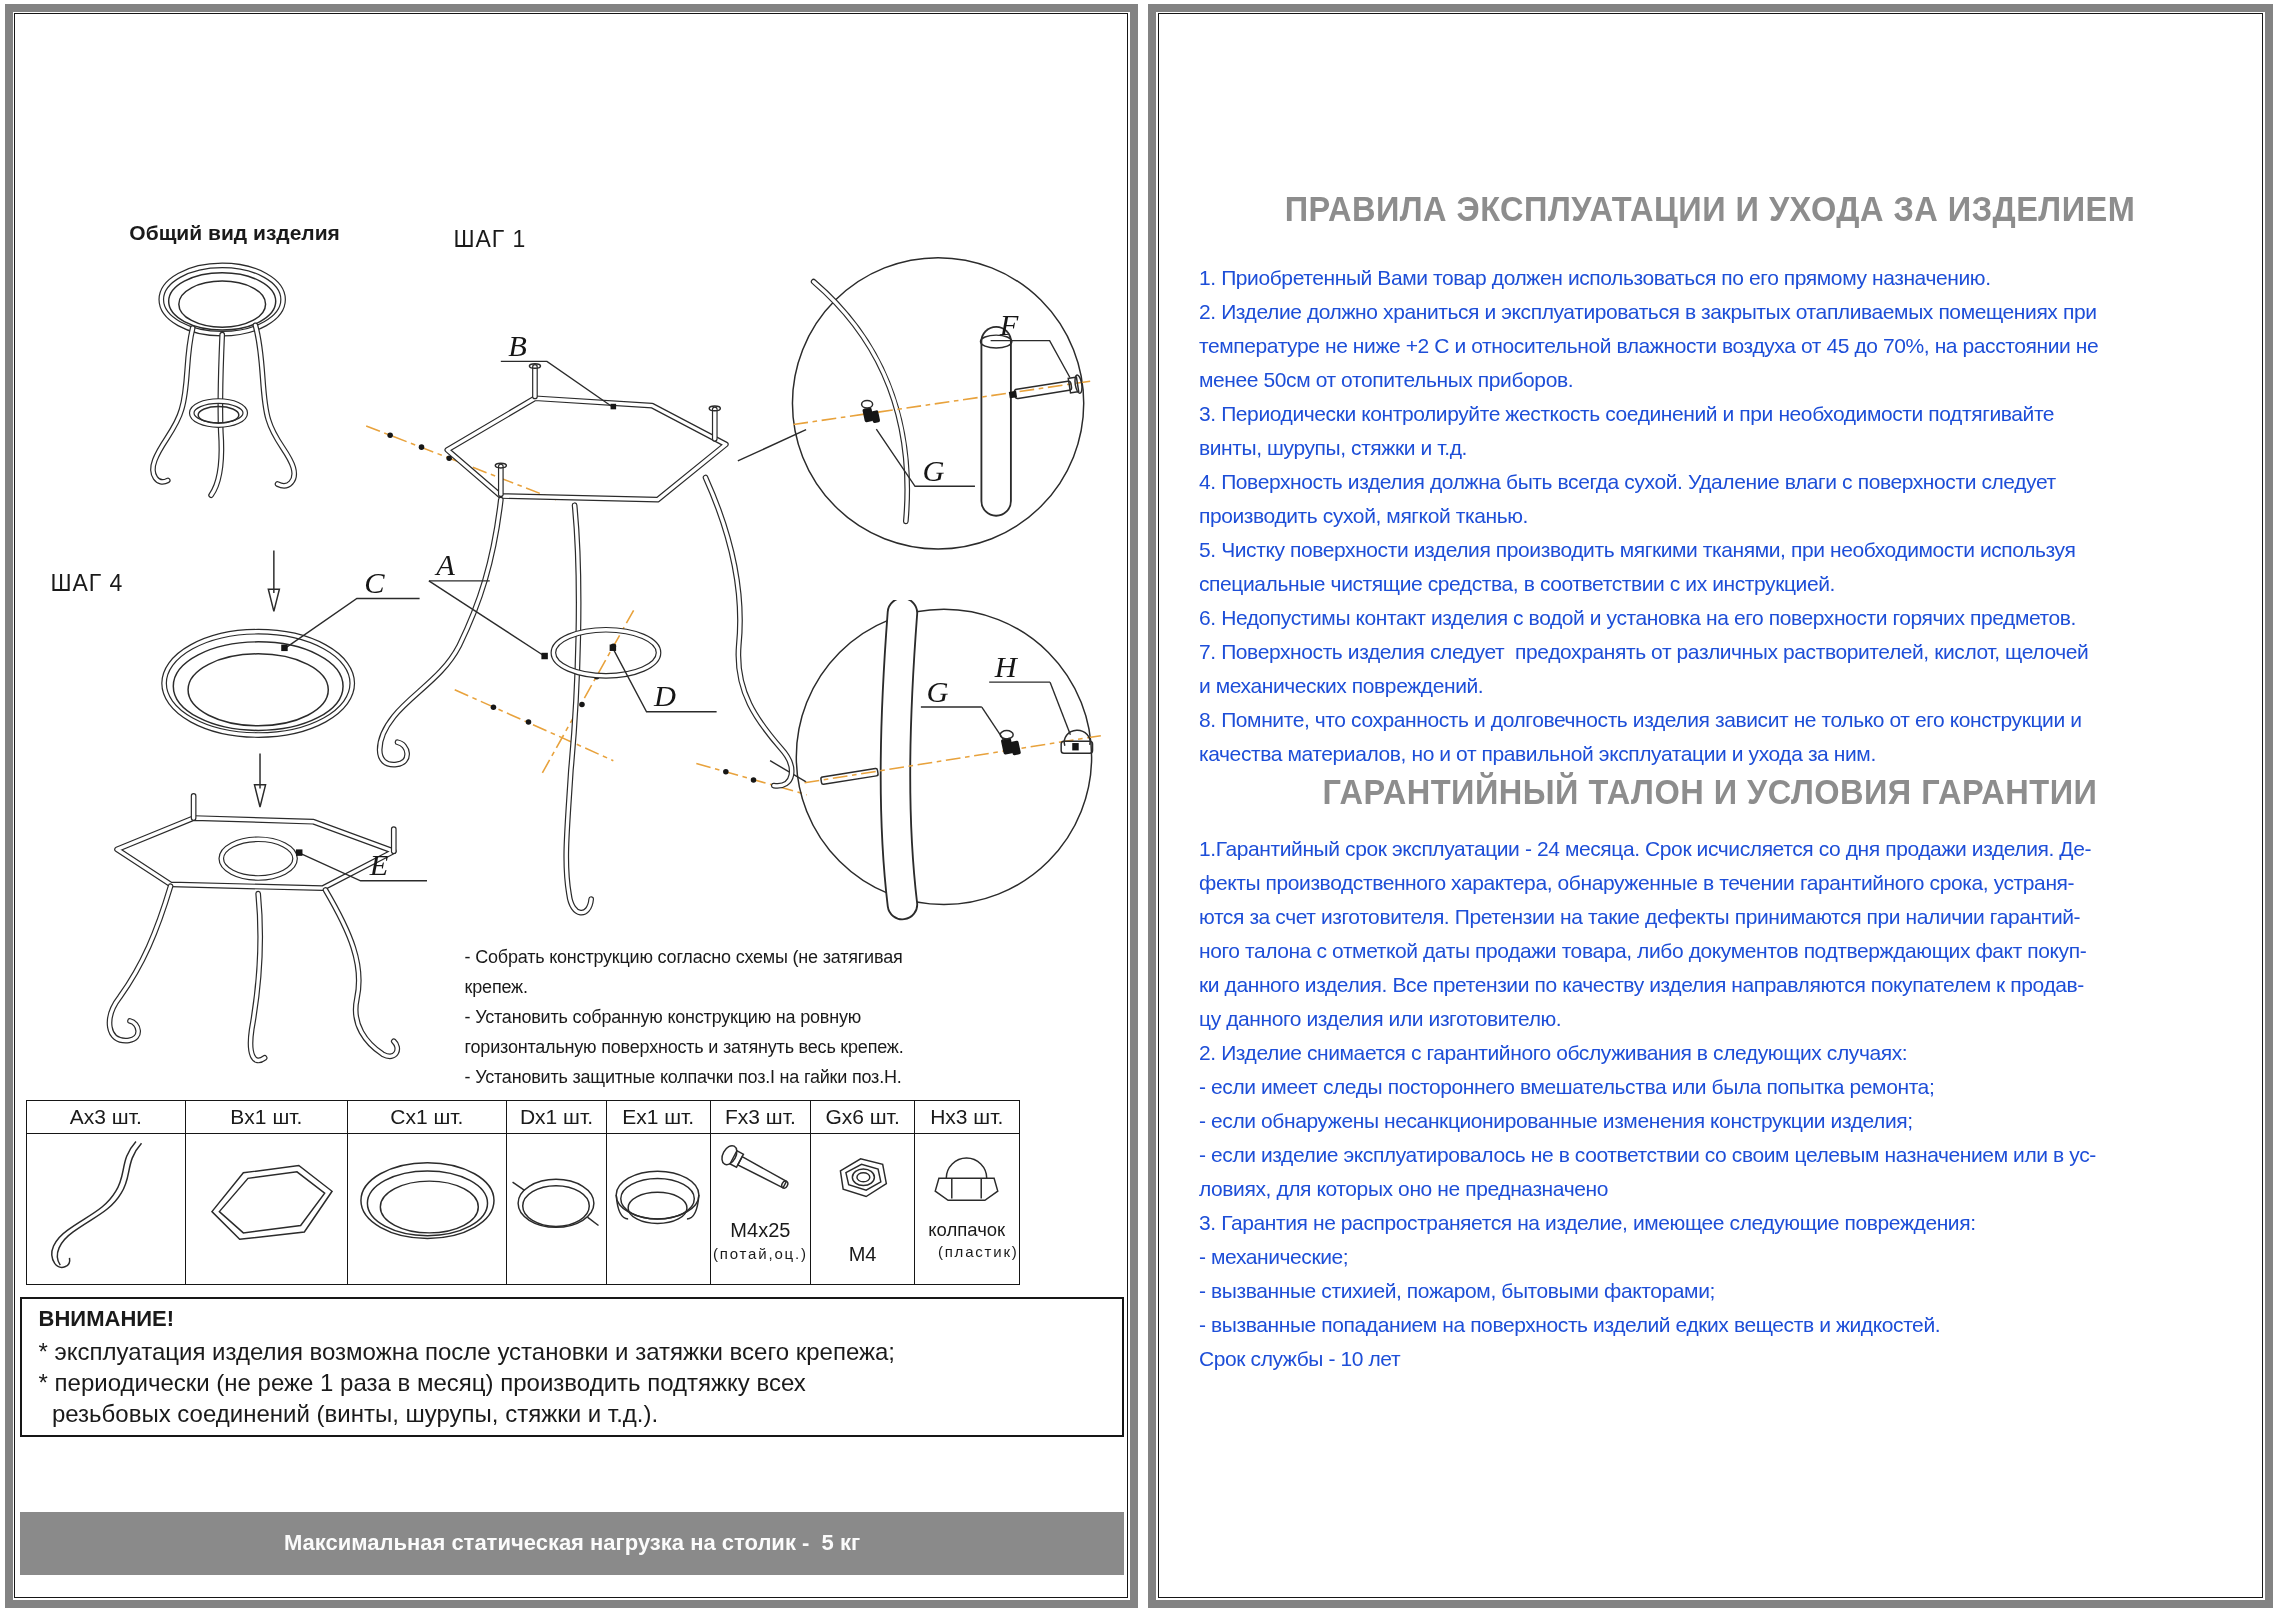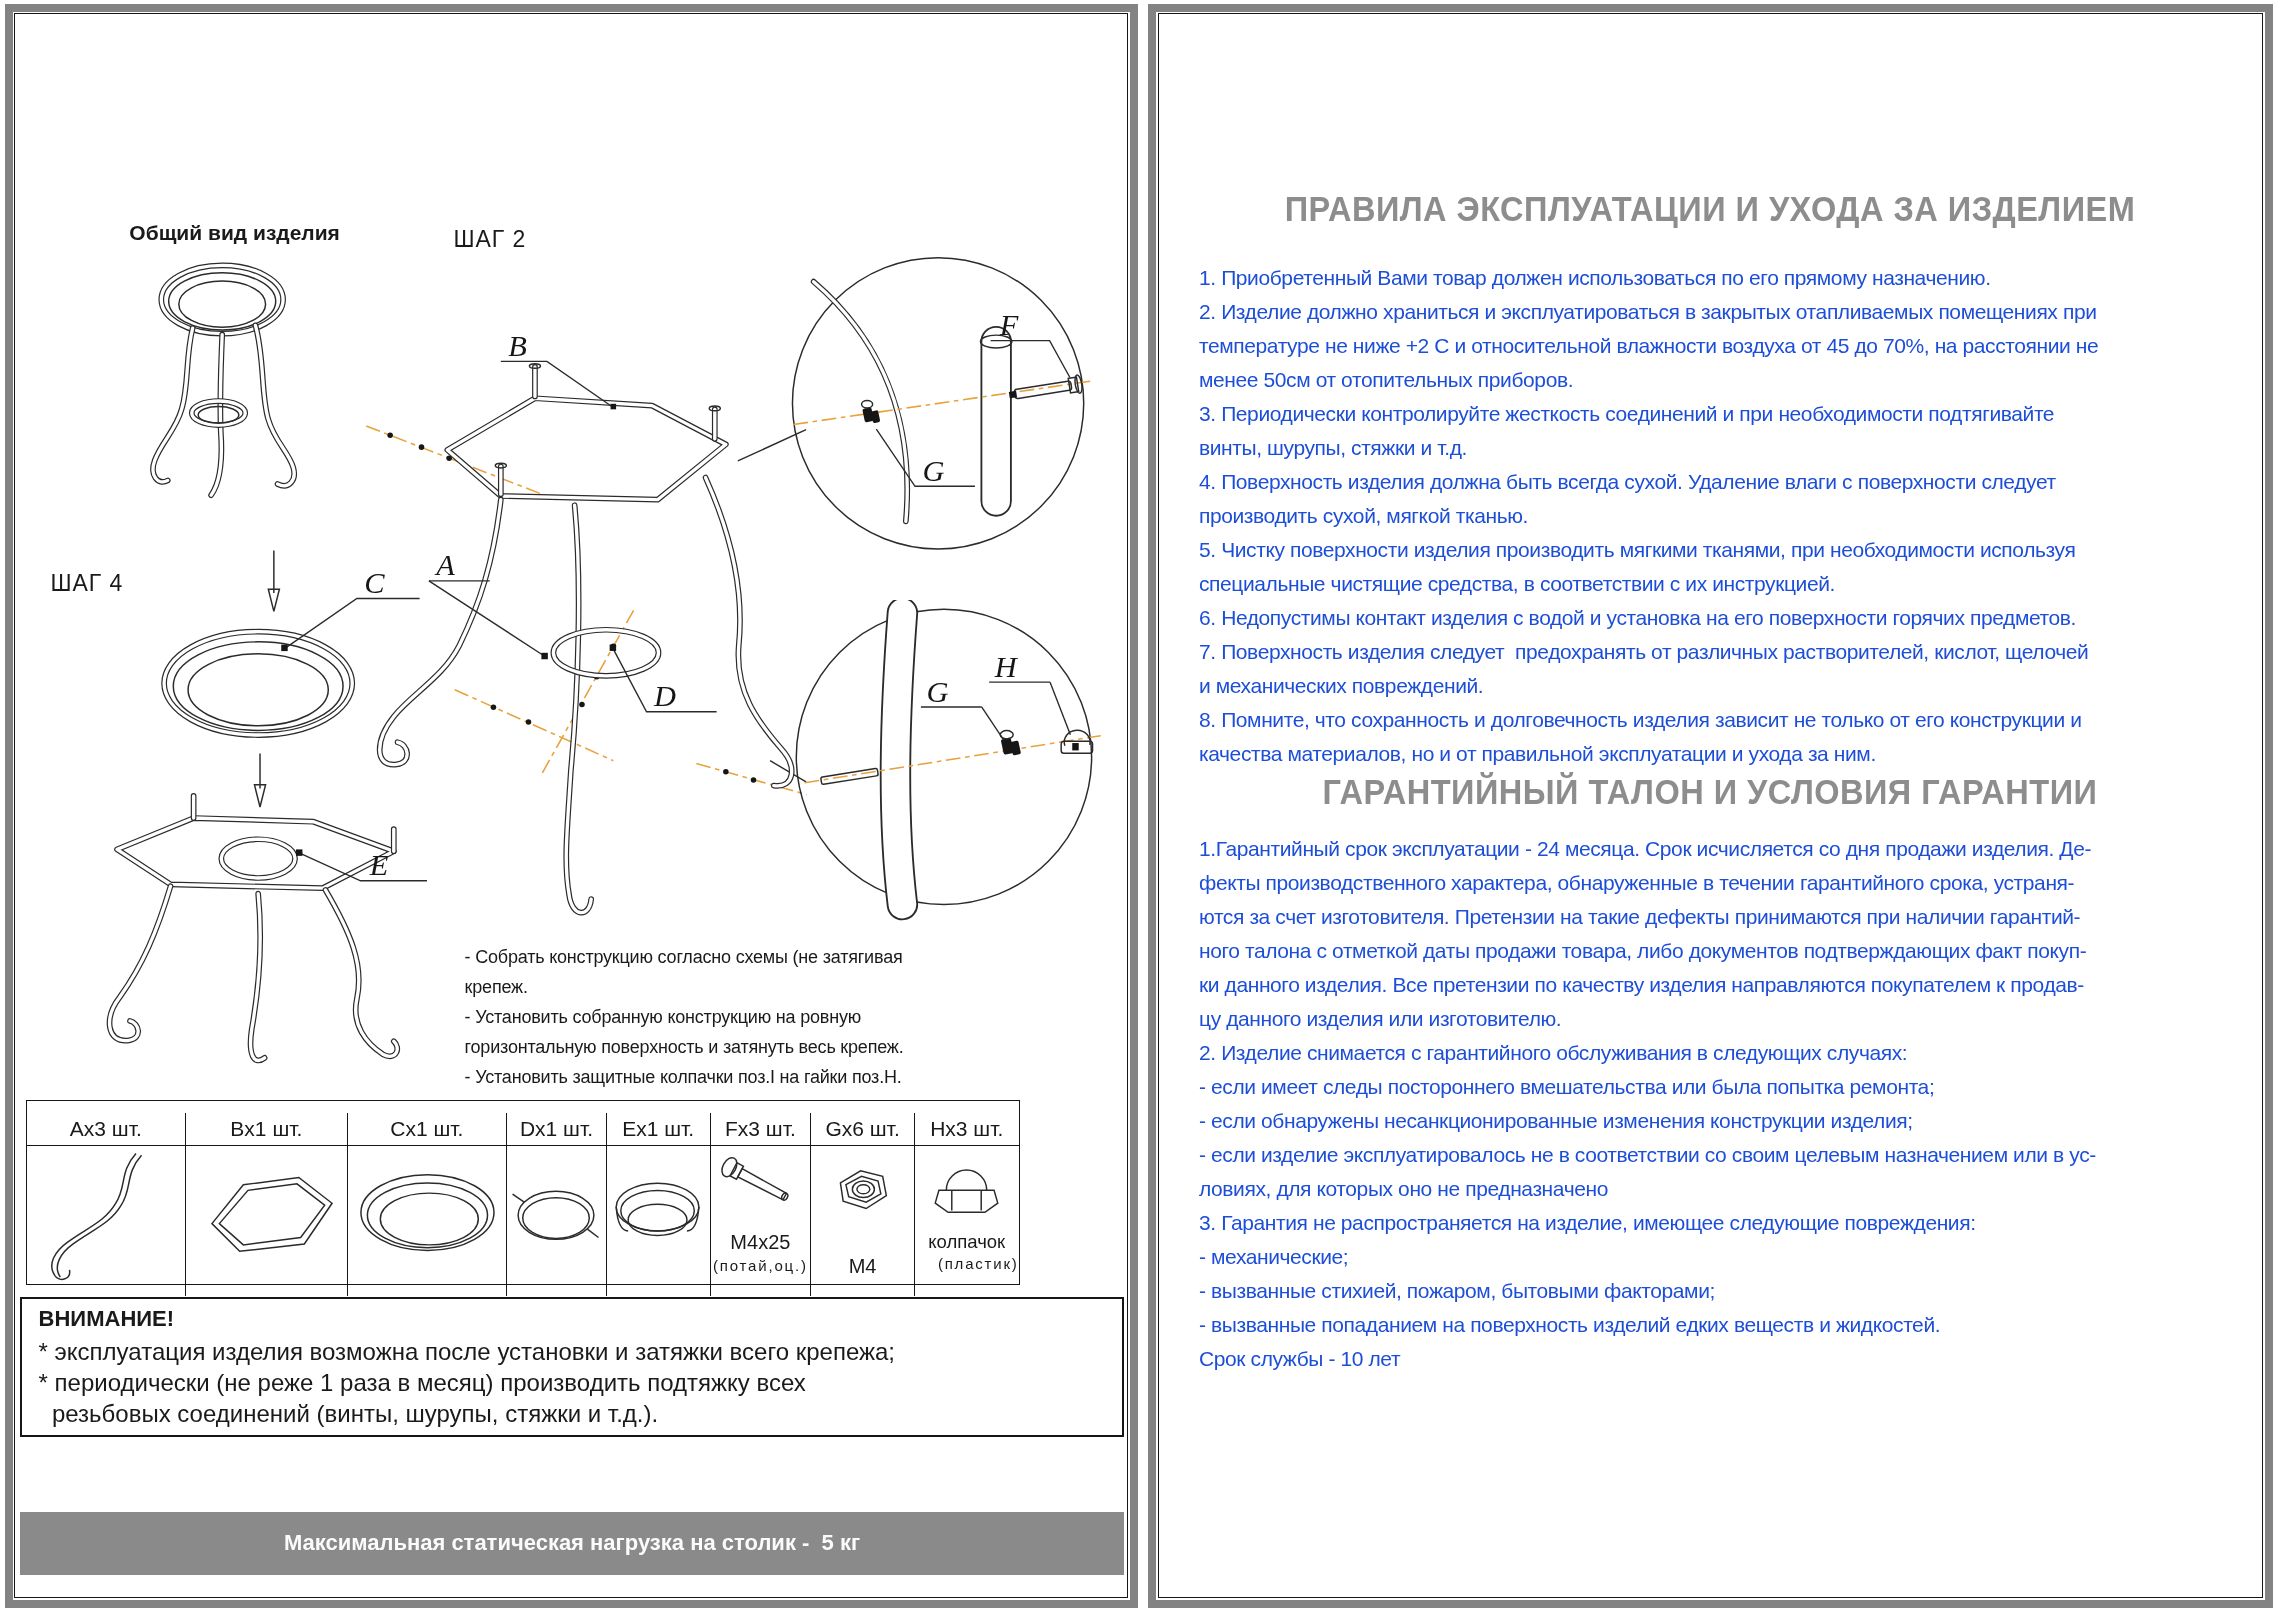--- a/index.html
+++ b/index.html
@@ -8,21 +8,21 @@
   .page{position:absolute;background:#fff;border:8.3px solid #838383;box-sizing:border-box;}
   .page-inner{position:absolute;inset:1.8px;border:1.8px solid #161616;pointer-events:none;}
   .abs{position:absolute;}
   .textblock{white-space:pre-line;}
   
   .overview-title{font-size:21px;font-weight:bold;text-align:center;}
   .step-label{font-size:23px;letter-spacing:0.9px;}
   .instructions{font-size:18px;line-height:30px;letter-spacing:-0.2px;}
   
   .parts-table{display:flex;border:1.8px solid #161616;box-sizing:border-box;background:#fff;}
-  .pcol{position:relative;border-left:1.8px solid #161616;box-sizing:border-box;height:100%;margin-top:12px;}
+  .pcol{position:relative;border-left:1.8px solid #161616;box-sizing:border-box;height:100%;}
   .pcol:first-child{border-left:none;}
   .pcol .hdr{height:33px;border-bottom:1.8px solid #161616;box-sizing:border-box;
              font-size:21px;text-align:center;line-height:31px;}
   .pcol .bod{position:relative;height:148px;}
   .spec{position:absolute;width:100%;text-align:center;font-size:20px;}
   .spec-detail{position:absolute;width:100%;text-align:center;font-size:15px;letter-spacing:1.8px;}
   
   .warning-box{border:2.8px solid #161616;box-sizing:border-box;background:#fff;}
   .warning-title{font-size:22px;font-weight:bold;}
   .warning-lines{font-size:24px;line-height:31px;}
@@ -60,21 +60,21 @@
         <path class="tube-core" d="M58,76 C50,108 54,138 46,164 C40,186 24,200 17,219 C11,235 20,247 31,241" style="stroke: rgb(255, 255, 255); stroke-width: 3.6; fill: none;"></path>
       <path class="tube" d="M126,73 C136,108 132,150 140,175 C147,199 162,210 167,227 C171,241 162,251 150,245"></path>
         <path class="tube-core" d="M126,73 C136,108 132,150 140,175 C147,199 162,210 167,227 C171,241 162,251 150,245" style="stroke: rgb(255, 255, 255); stroke-width: 3.6; fill: none;"></path>
       <path class="tube" d="M90,83 C88,130 87,168 89,198 C90,226 86,246 78,257"></path>
         <path class="tube-core" d="M90,83 C88,130 87,168 89,198 C90,226 86,246 78,257" style="stroke: rgb(255, 255, 255); stroke-width: 3.6; fill: none;"></path>
       <ellipse class="tube" cx="86" cy="168" rx="29" ry="13"></ellipse>
         <ellipse class="tube-core" cx="86" cy="168" rx="29" ry="13" style="stroke: rgb(255, 255, 255); stroke-width: 3.6; fill: none;"></ellipse>
       <ellipse class="thin" cx="86" cy="170" rx="22" ry="9"></ellipse>
     </svg>
 
-    <div class="abs step-label" style="left:441px;top:214px;">ШАГ 2</div>
+    <div class="abs step-label" style="left:441px;top:214px;">ШАГ 1</div>
 
     <svg class="abs" style="left:296px;top:246px;" width="498" height="678" viewBox="0 0 540 735">
 
       <line class="leader" x1="465" y1="220" x2="539" y2="186"></line>
       <line class="leader" x1="500" y1="545" x2="539" y2="568"></line>
 
       <g>
         <line class="axis" x1="62" y1="182" x2="268" y2="262"></line>
         <line class="axis" x1="352" y1="382" x2="252" y2="560"></line>
         <line class="axis" x1="158" y1="468" x2="330" y2="545"></line>

